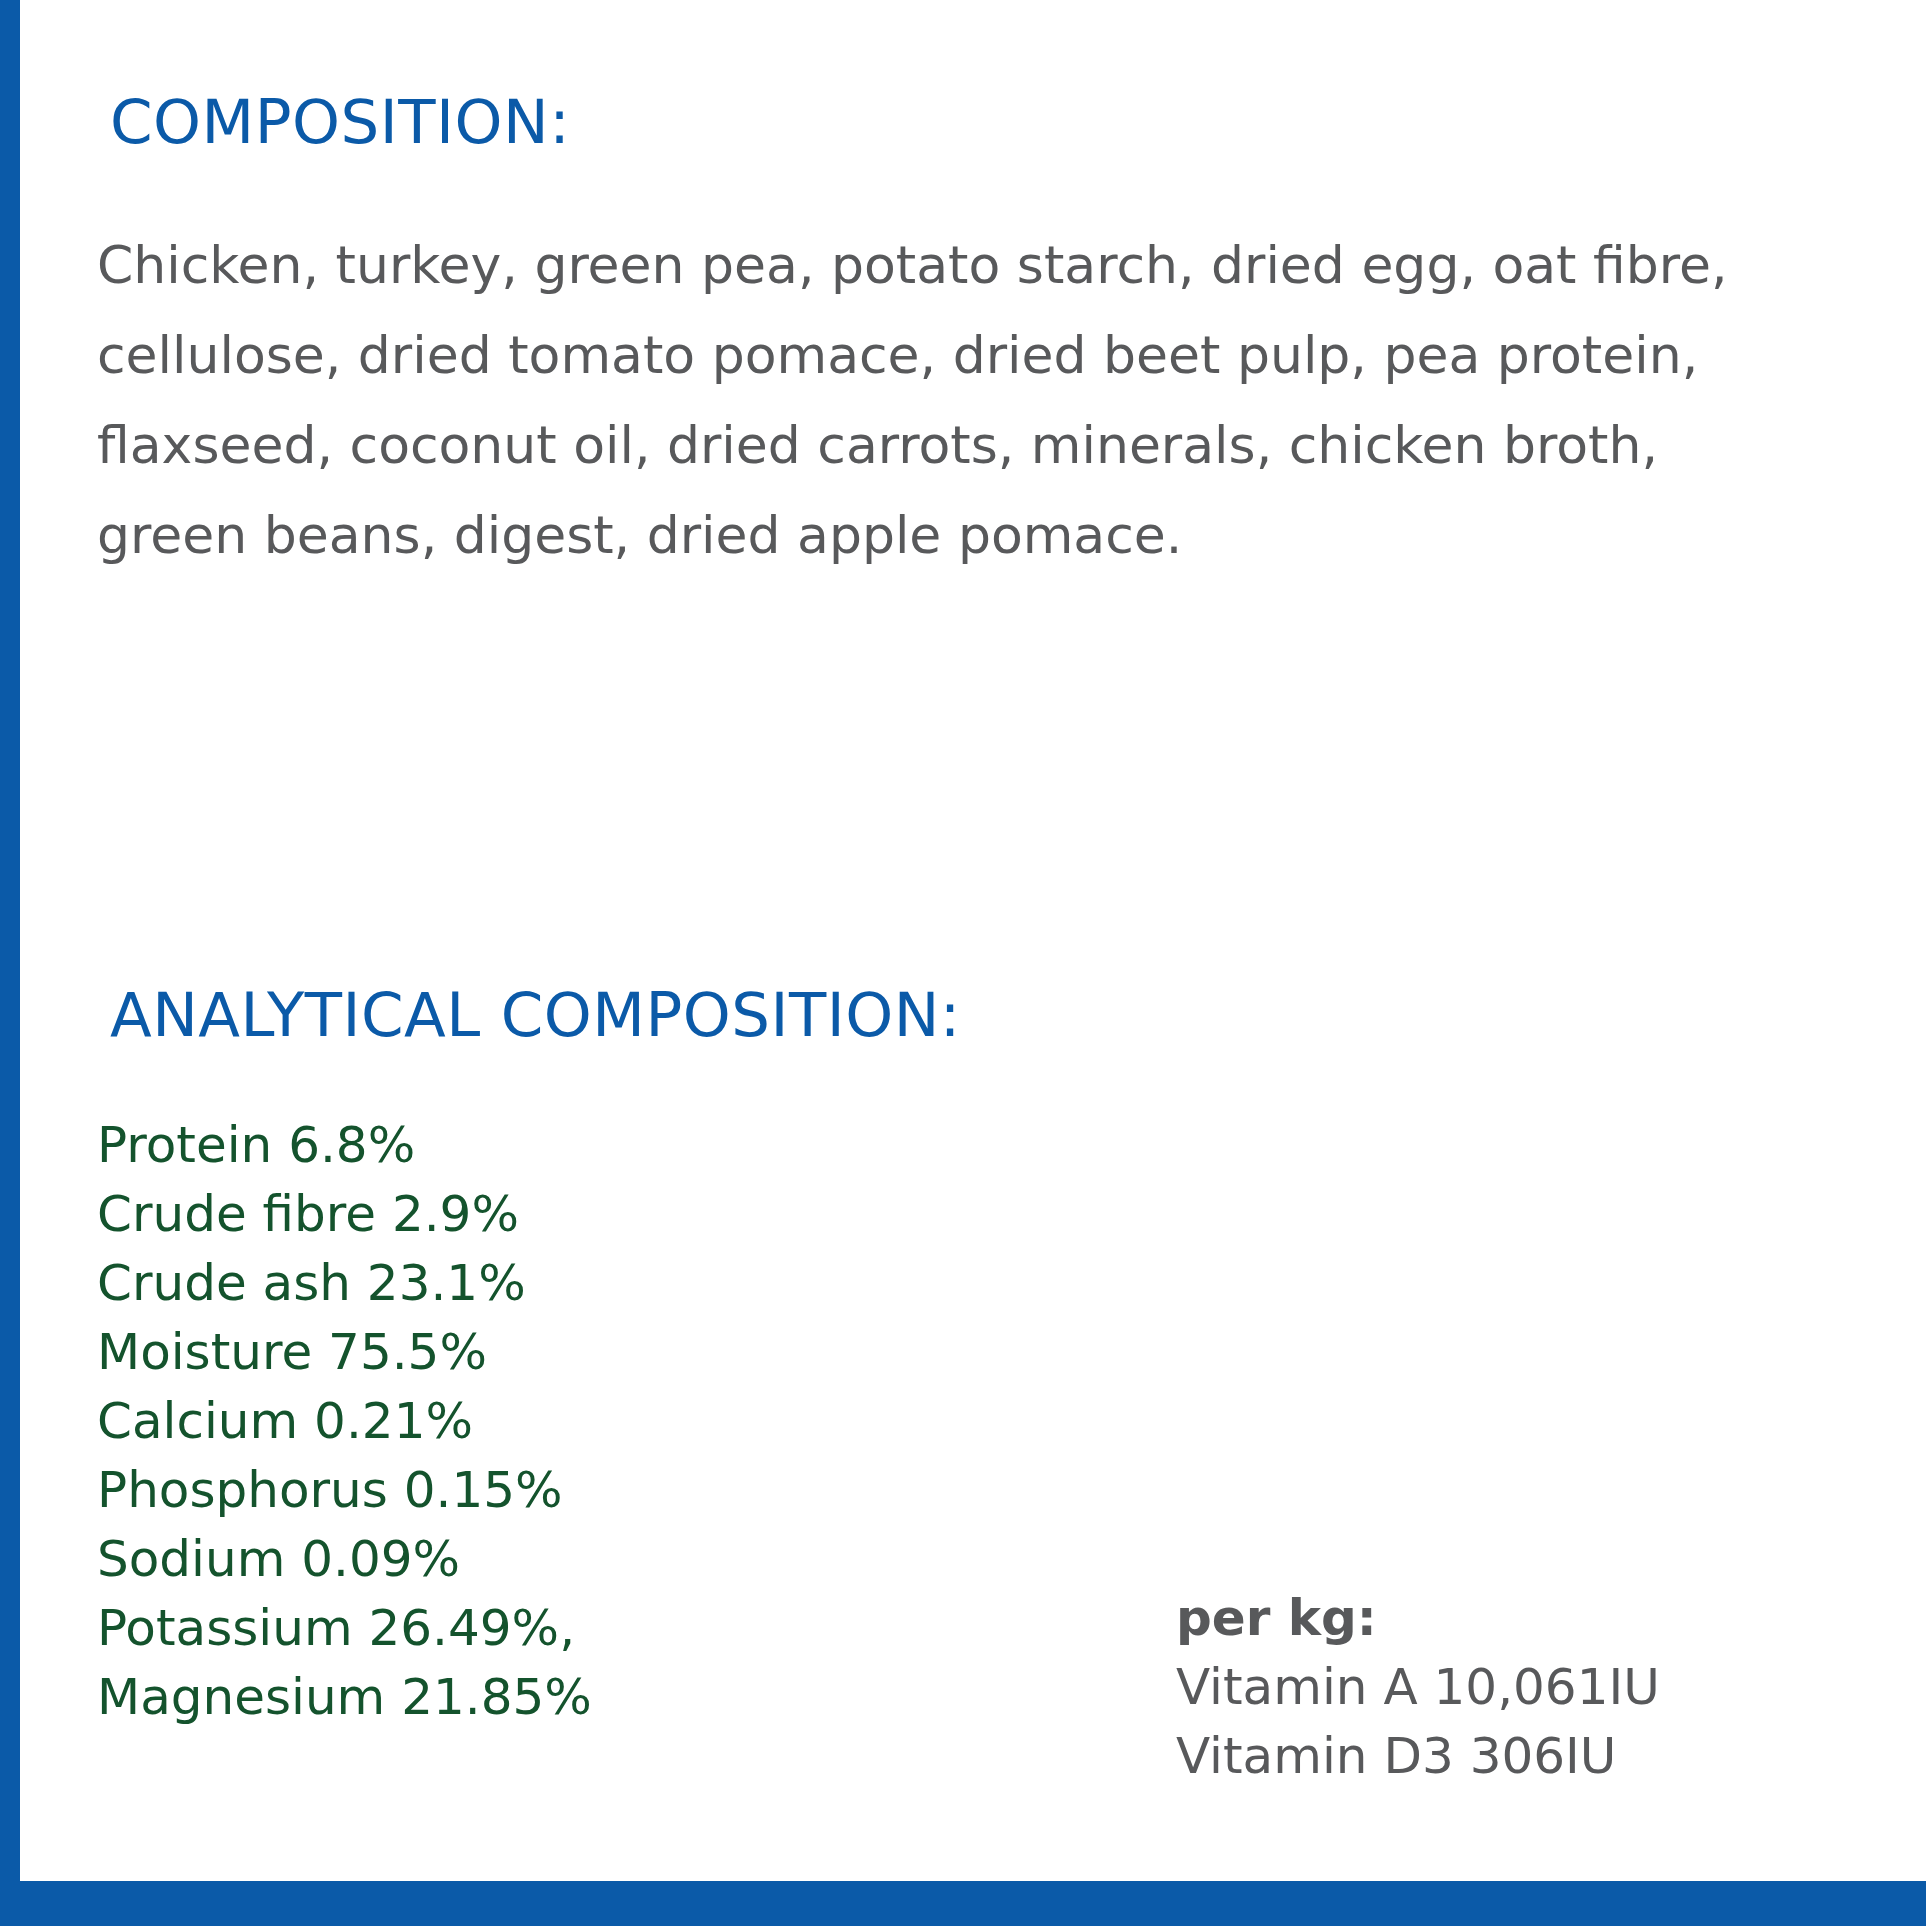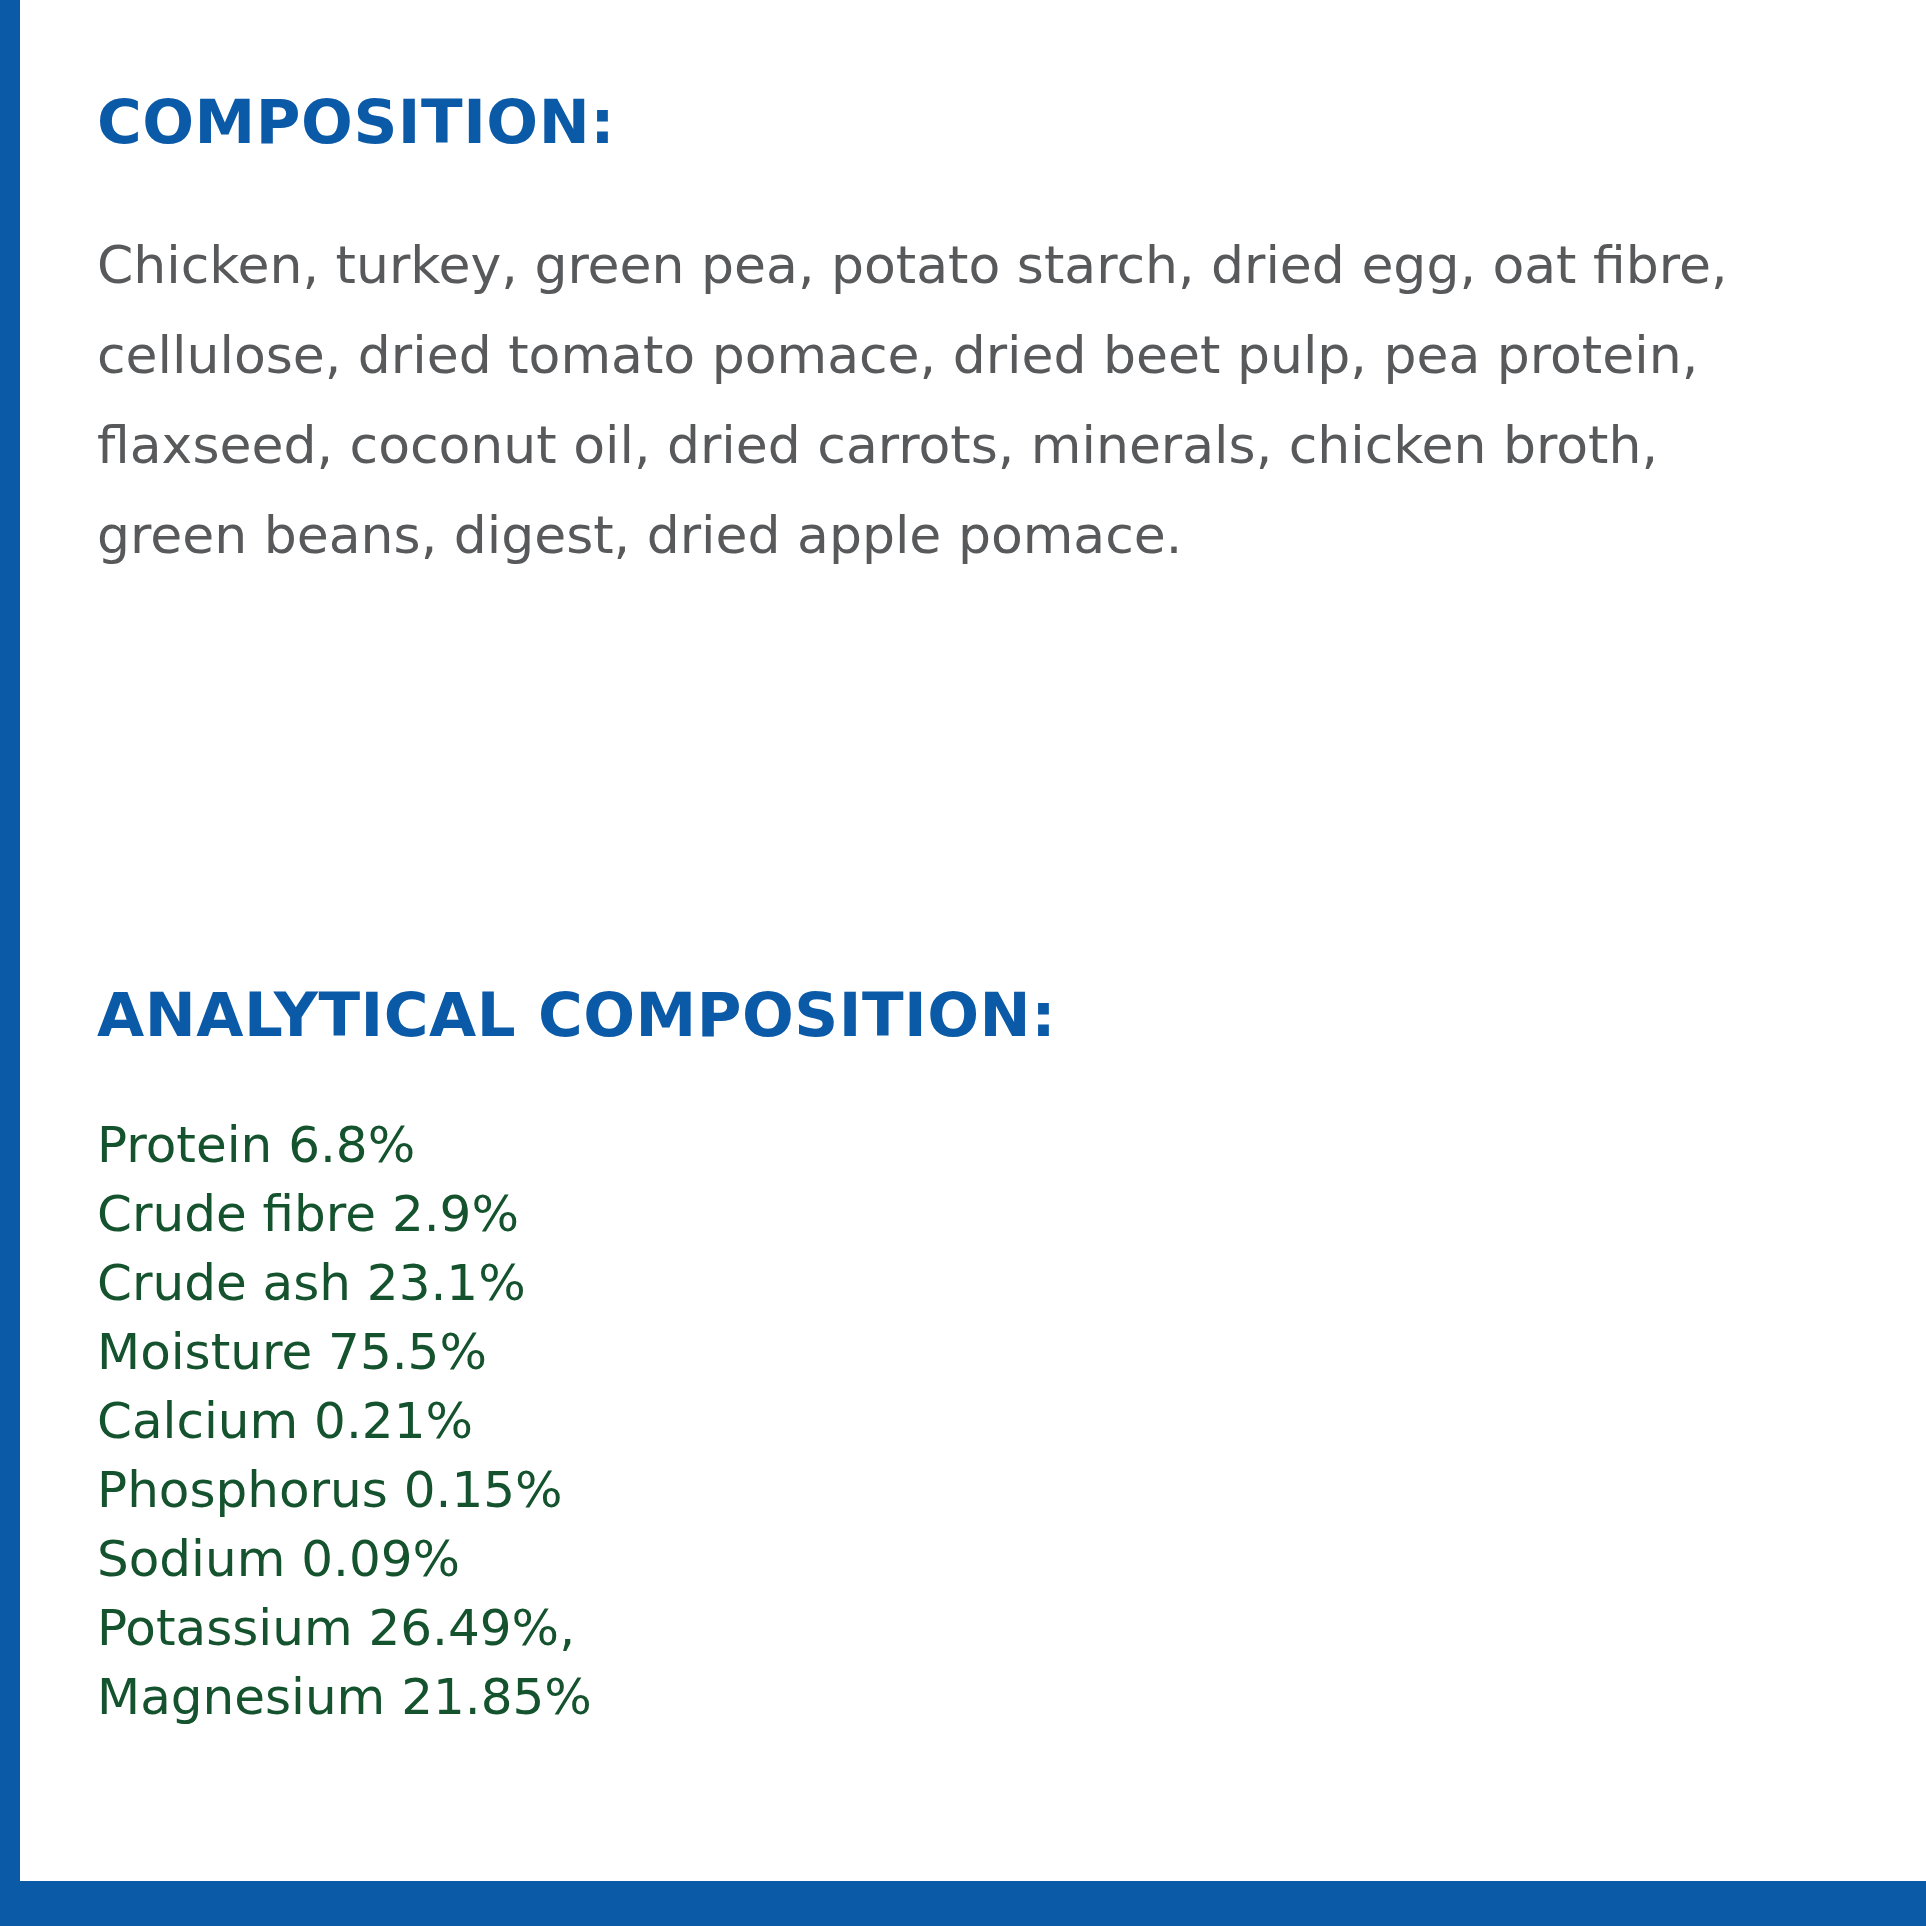--- a/index.html
+++ b/index.html
@@ -37,22 +37,23 @@
   }
   .content {
     position: absolute;
     left: 97px;
     top: 0;
     width: 1762px;
     height: 1927px;
   }
   .section-title {
     color: #0b5aa8;
-    font-weight: bold;
+    font-weight: normal;
     letter-spacing: 0.5px;
+    margin-left: 13px;
   }
   #composition-title {
     position: absolute;
     top: 87px;
     left: 0;
     font-size: 61px;
     line-height: 69px;
   }
   #composition-body {
     position: absolute;
@@ -120,19 +121,24 @@
       <div class="row">Crude fibre 2.9%</div>
       <div class="row">Crude ash 23.1%</div>
       <div class="row">Moisture 75.5%</div>
       <div class="row">Calcium 0.21%</div>
       <div class="row">Phosphorus 0.15%</div>
       <div class="row">Sodium 0.09%</div>
       <div class="row">Potassium 26.49%,</div>
       <div class="row">Magnesium 21.85%</div>
     </div>
 
+    <div id="perkg-block">
+      <div class="row perkg-label">per kg:</div>
+      <div class="row">Vitamin A 10,061IU</div>
+      <div class="row">Vitamin D3 306IU</div>
+    </div>
 
   </div>
 
   <div class="bottom-bar"></div>
 
 </div>
 
 
 </body></html>

